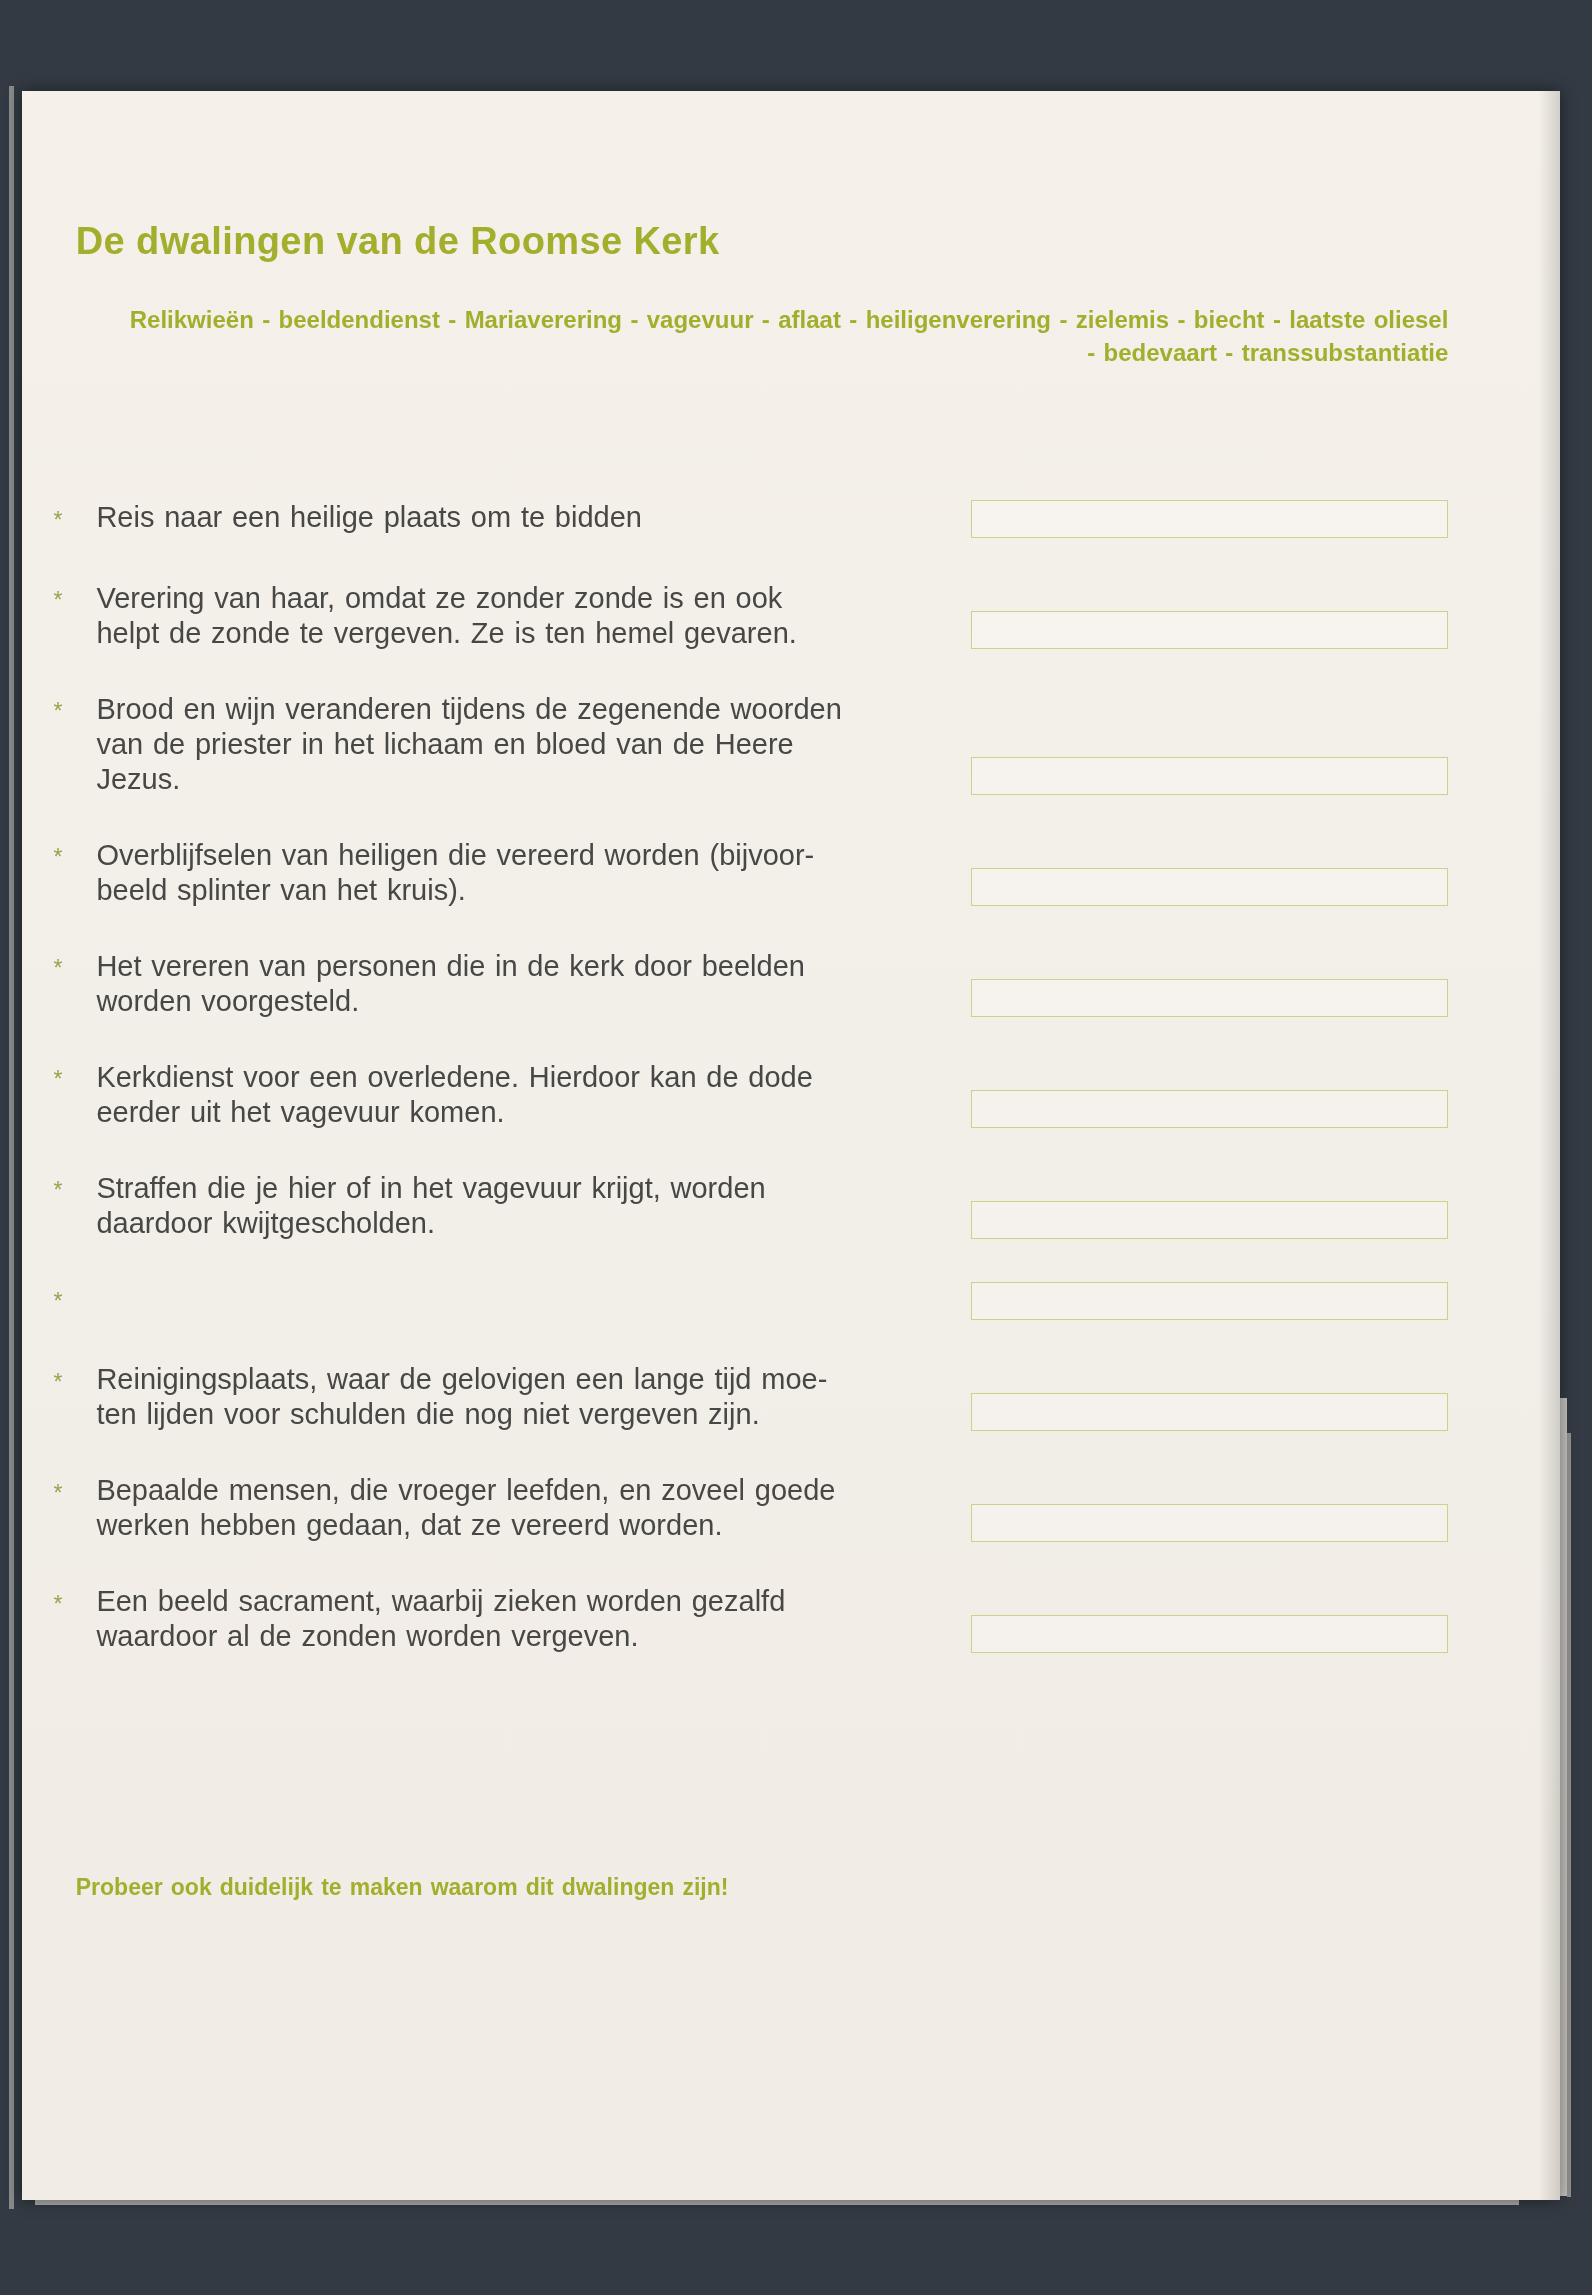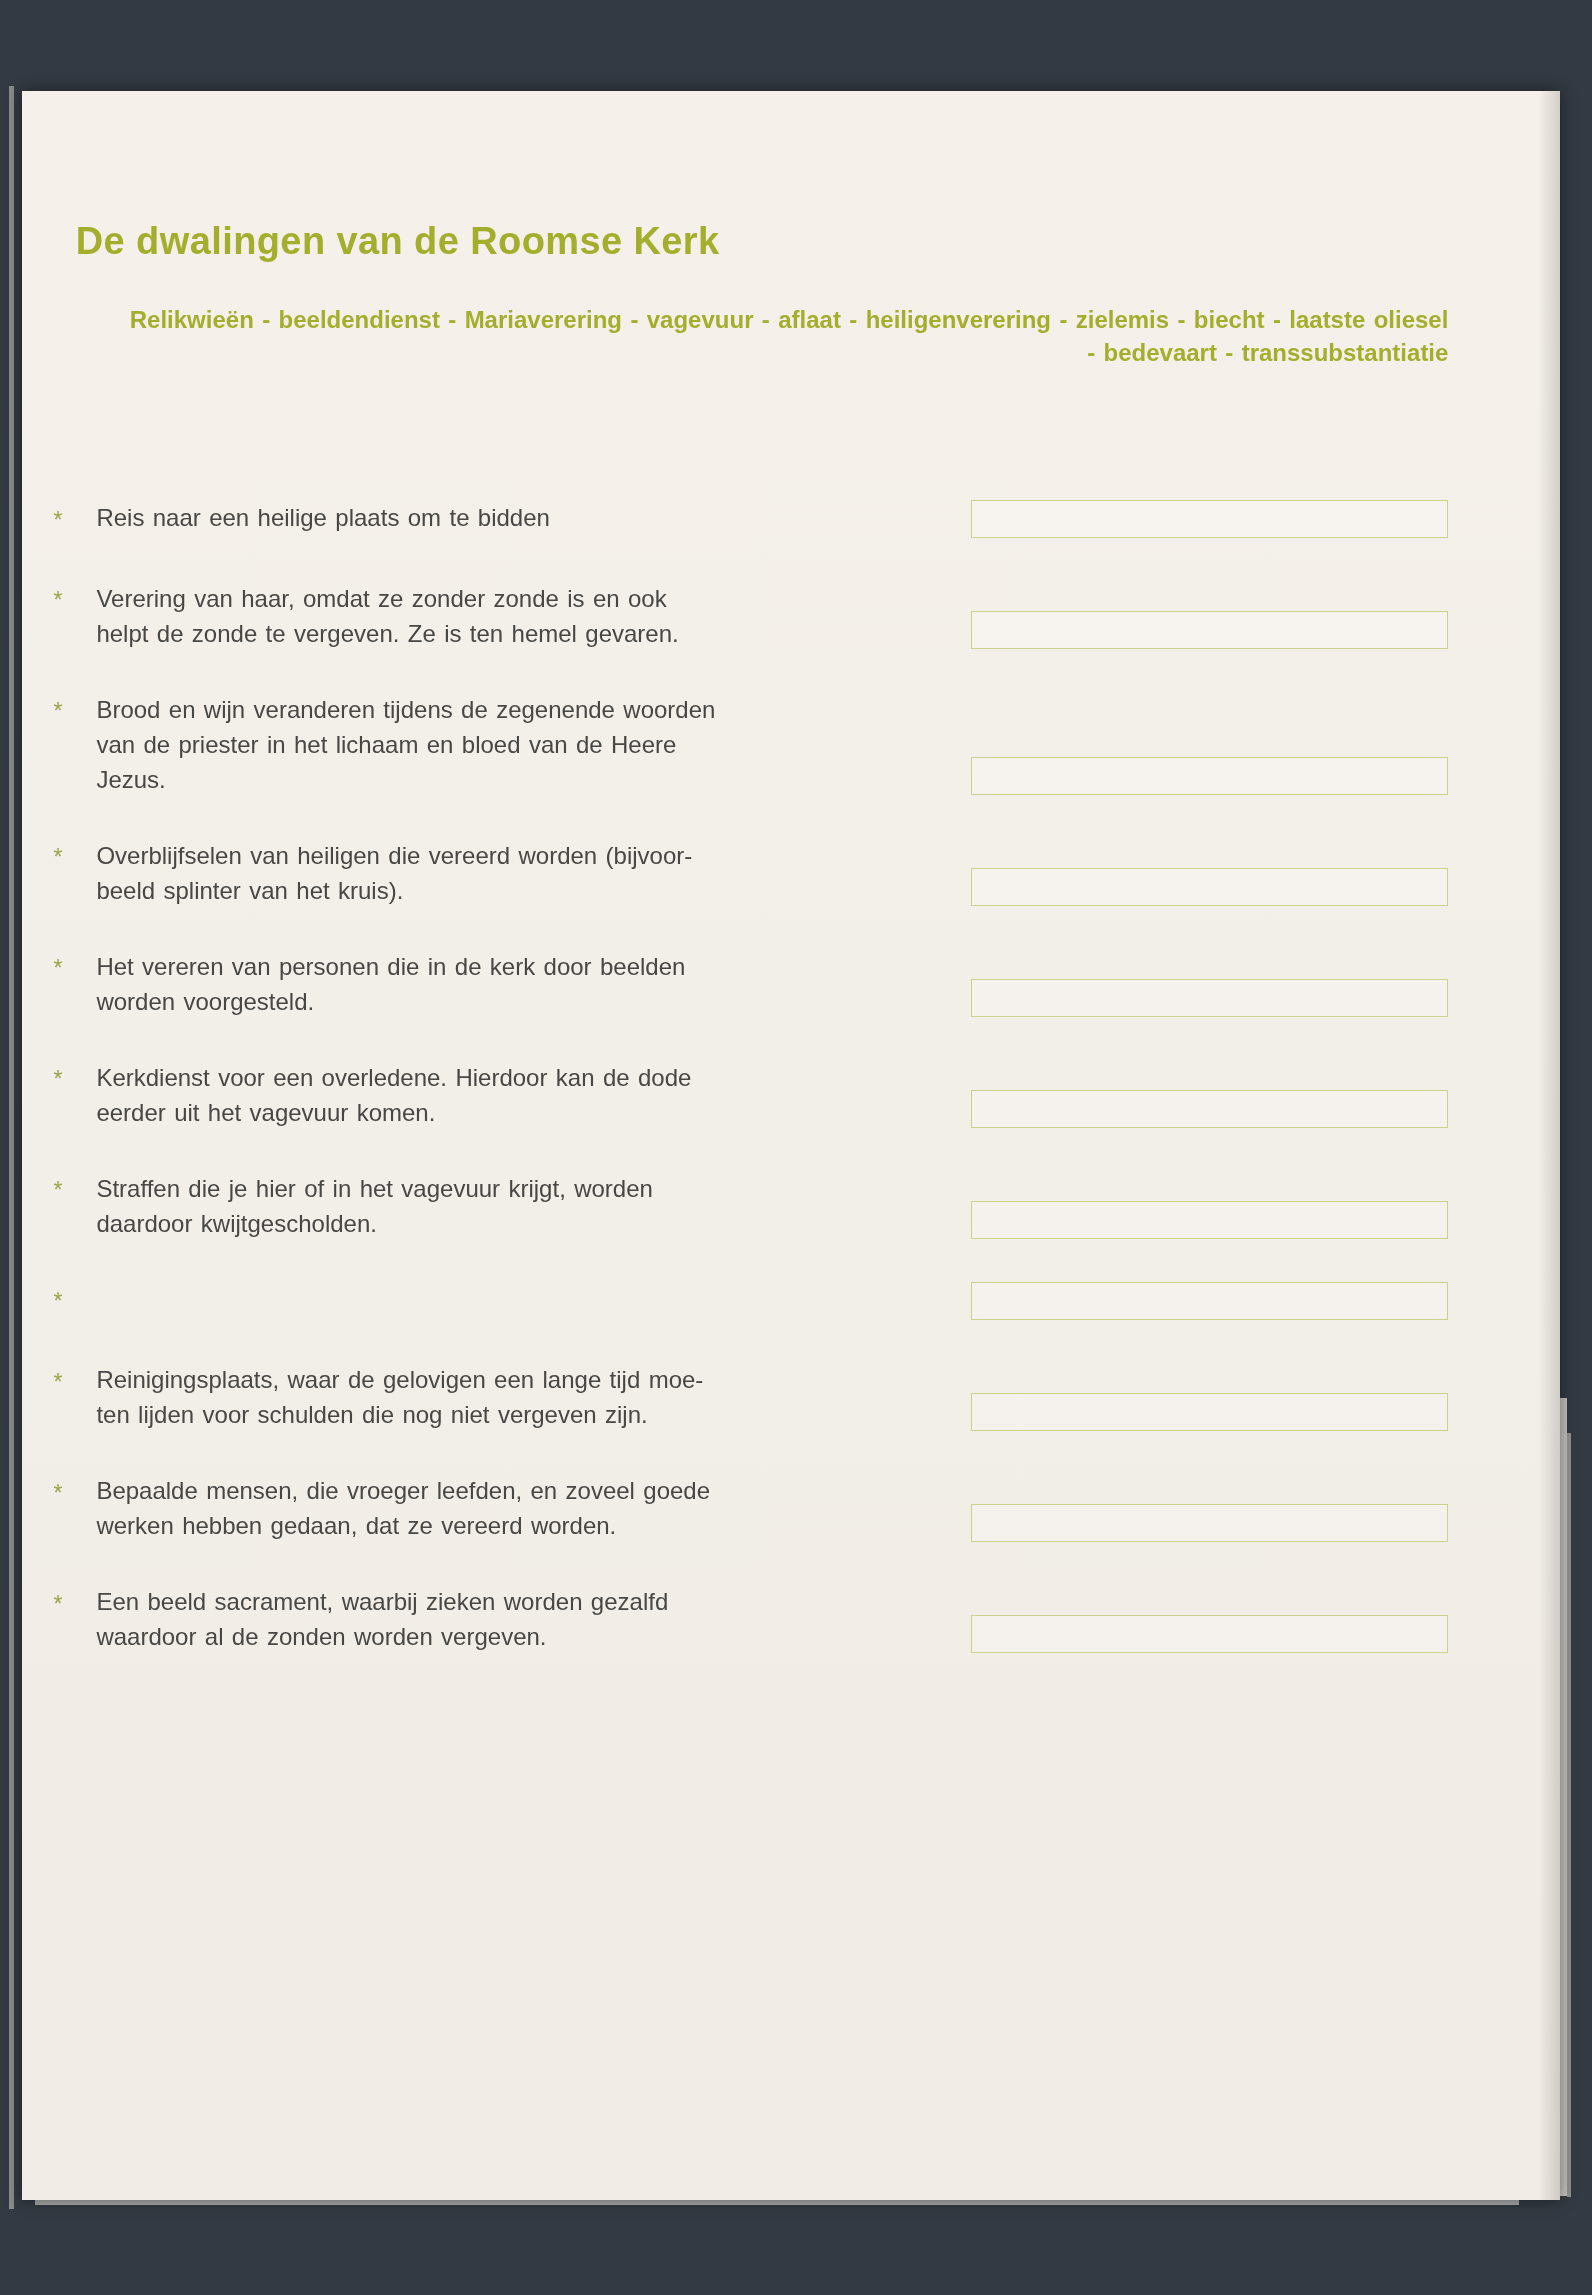--- a/index.html
+++ b/index.html
@@ -78,21 +78,21 @@
     margin-bottom: 41px;
   }
   .bullet {
     flex: 0 0 43px;
     font-size: 23px; line-height: 35px;
     color: #9aa34c;
     padding-top: 2.6px;
   }
   .item-text {
     flex: 0 0 872px;
-    font-size: 24px; line-height: 35px;
+    font-size: 29px; line-height: 35px;
     color: #474745;
     white-space: pre-line;
     word-spacing: 1.7px;
   }
   .answer-box {
     margin-left: auto;
     align-self: flex-end;
     width: 458px; height: 36px;
     border: 1.7px solid #cdd28b;
     background: rgba(255,255,255,.25);
@@ -199,16 +199,17 @@
 
       <div class="item">
         <span class="bullet">*</span>
         <div class="item-text">Een beeld sacrament, waarbij zieken worden gezalfd
 waardoor al de zonden worden vergeven.</div>
         <div class="answer-box"></div>
       </div>
 
     </div>
 
+    <p class="footer-note">Probeer ook duidelijk te maken waarom dit dwalingen zijn!</p>
 
   </div>
 </div>
 
 
 </body></html>

